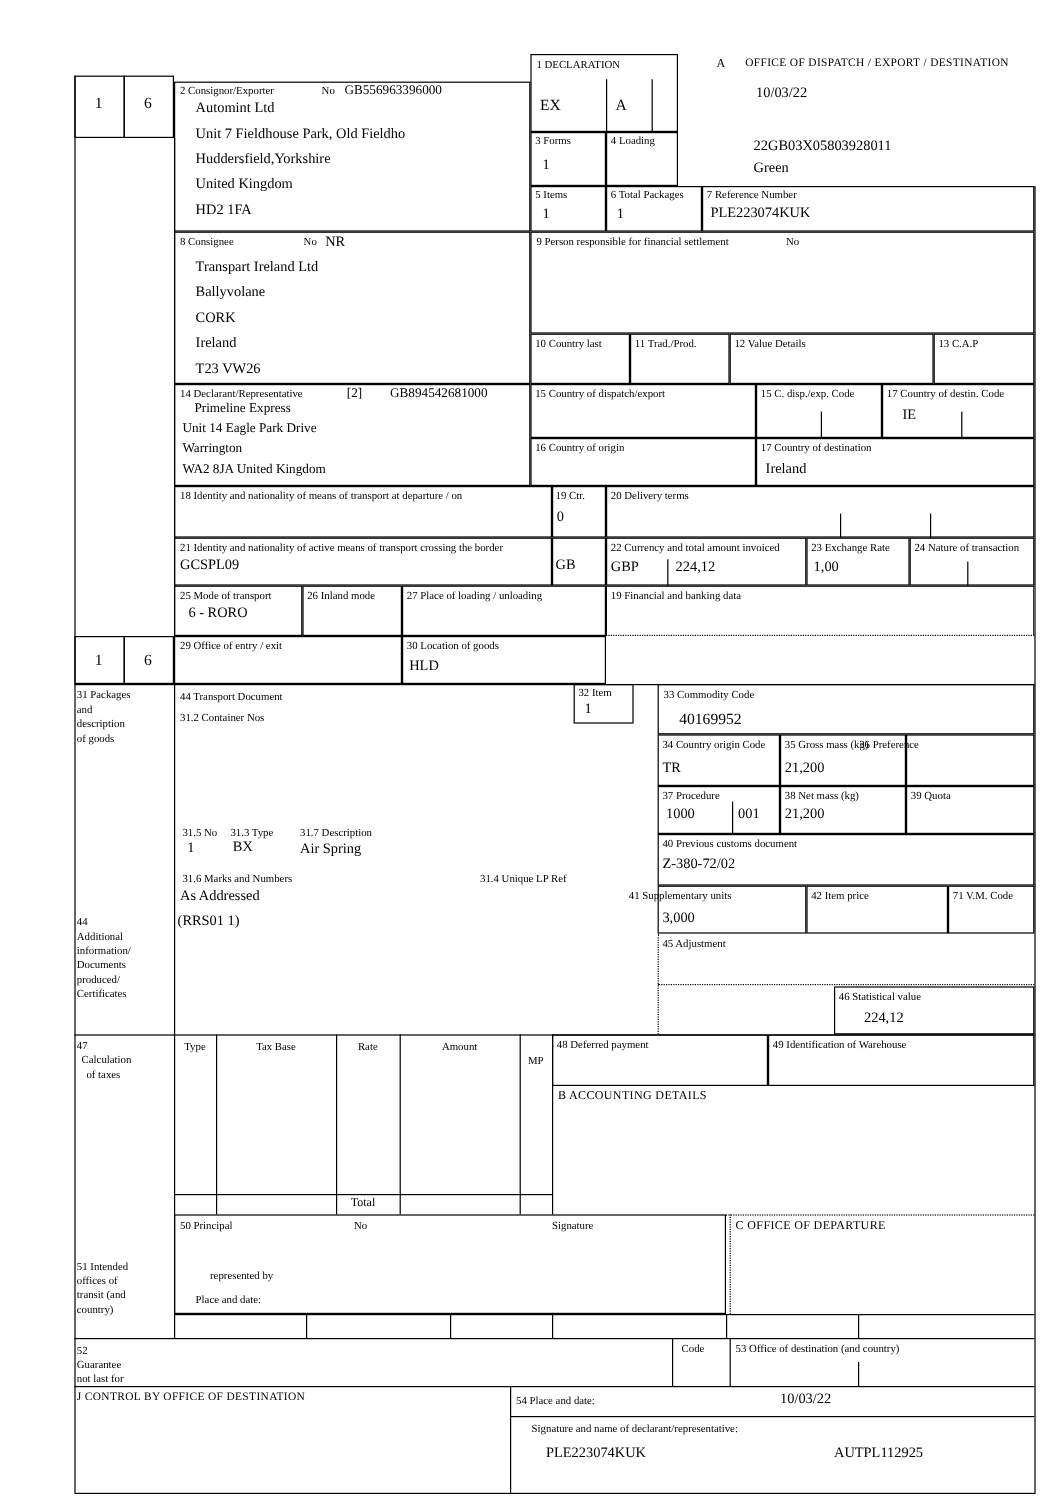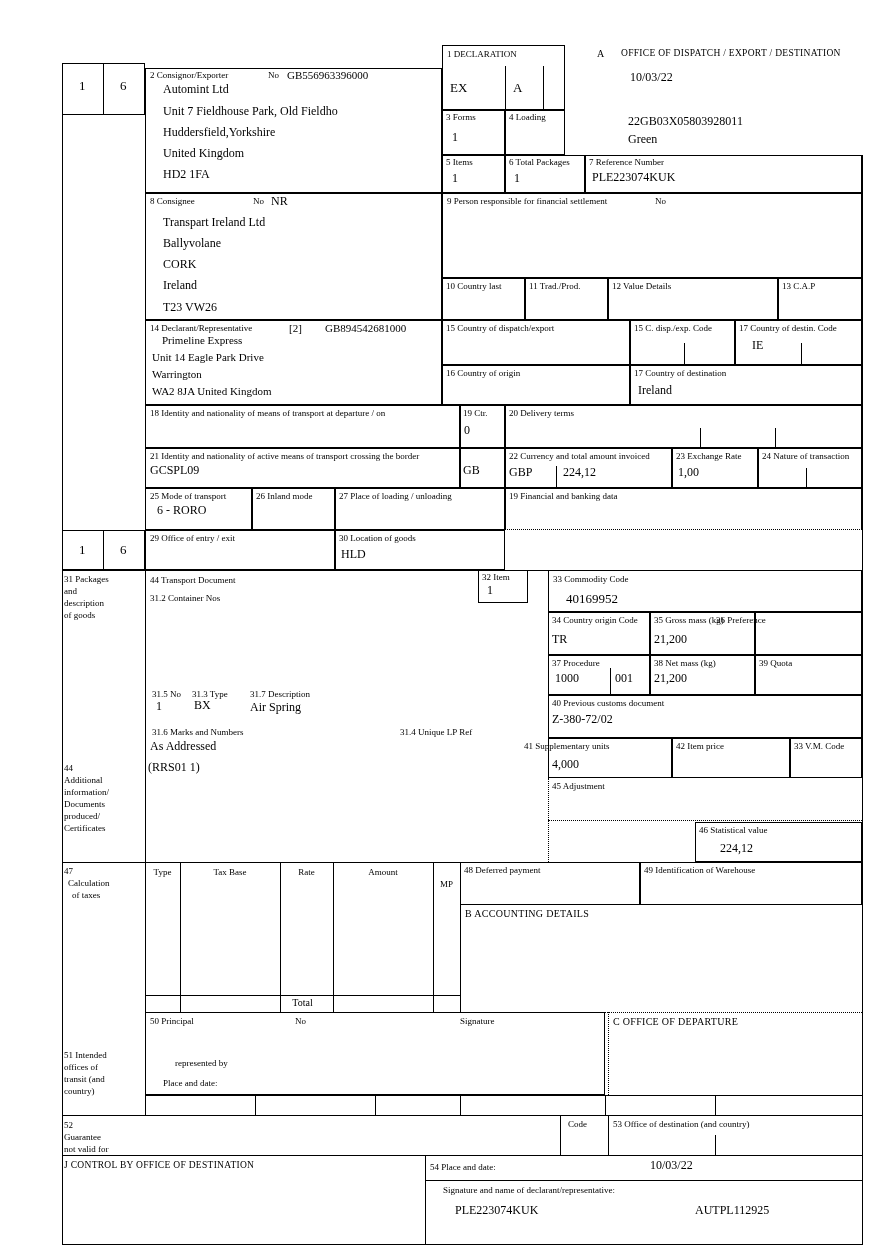--- a/index.html
+++ b/index.html
@@ -215,25 +215,25 @@
   <div class="bx" style="left:548px;top:695px;width:314px;height:43px"></div>
   <span class="lb" style="left:552px;top:698px">40 Previous customs document</span>
   <span class="vv" style="left:552px;top:712px">Z-380-72/02</span>
 
   <span class="lb" style="left:152px;top:727px">31.6 Marks and Numbers</span>
   <span class="lb" style="left:400px;top:727px">31.4 Unique LP Ref</span>
   <span class="vv" style="left:150px;top:739px">As Addressed</span>
 
   <div class="bx" style="left:548px;top:738px;width:124px;height:40px"></div>
   <span class="lb" style="left:524px;top:741px">41 Supplementary units</span>
-  <span class="vv" style="left:552px;top:757px">4,000</span>
+  <span class="vv" style="left:552px;top:757px">3,000</span>
   <div class="bx" style="left:672px;top:738px;width:118px;height:40px"></div>
   <span class="lb" style="left:676px;top:741px">42 Item price</span>
   <div class="bx" style="left:790px;top:738px;width:72px;height:40px"></div>
-  <span class="lb" style="left:794px;top:741px">33 V.M. Code</span>
+  <span class="lb" style="left:794px;top:741px">71 V.M. Code</span>
 
   <span class="lb" style="left:64px;top:763px">44</span>
   <span class="lb" style="left:64px;top:775px">Additional</span>
   <span class="lb" style="left:64px;top:787px">information/</span>
   <span class="lb" style="left:64px;top:799px">Documents</span>
   <span class="lb" style="left:64px;top:811px">produced/</span>
   <span class="lb" style="left:64px;top:823px">Certificates</span>
   <span class="vv" style="left:148px;top:760px">(RRS01 1)</span>
 
   <div class="vd" style="left:548px;top:778px;height:84px"></div>
@@ -284,21 +284,21 @@
   <div class="hl" style="left:145px;top:1095px;width:717px"></div>
   <div class="vl" style="left:255px;top:1095px;height:20px"></div>
   <div class="vl" style="left:375px;top:1095px;height:20px"></div>
   <div class="vl" style="left:460px;top:1095px;height:20px"></div>
   <div class="vl" style="left:605px;top:1095px;height:20px"></div>
   <div class="vl" style="left:715px;top:1095px;height:20px"></div>
   <div class="hl" style="left:62px;top:1115px;width:800px"></div>
 
   <span class="lb" style="left:64px;top:1120px">52</span>
   <span class="lb" style="left:64px;top:1132px">Guarantee</span>
-  <span class="lb" style="left:64px;top:1144px">not valid for</span>
+  <span class="lb" style="left:64px;top:1144px">not last for</span>
   <div class="vl" style="left:560px;top:1115px;height:40px"></div>
   <span class="lb" style="left:568px;top:1119px">Code</span>
   <div class="vl" style="left:608px;top:1115px;height:40px"></div>
   <span class="lb" style="left:613px;top:1119px">53 Office of destination (and country)</span>
   <div class="vl" style="left:715px;top:1135px;height:20px"></div>
   <div class="hl" style="left:62px;top:1155px;width:800px"></div>
 
   <span class="lm" style="left:64px;top:1160px;font-size:9.5px">J CONTROL BY OFFICE OF DESTINATION</span>
   <div class="vl" style="left:425px;top:1155px;height:89px"></div>
   <span class="lb" style="left:430px;top:1162px">54 Place and date:</span>

